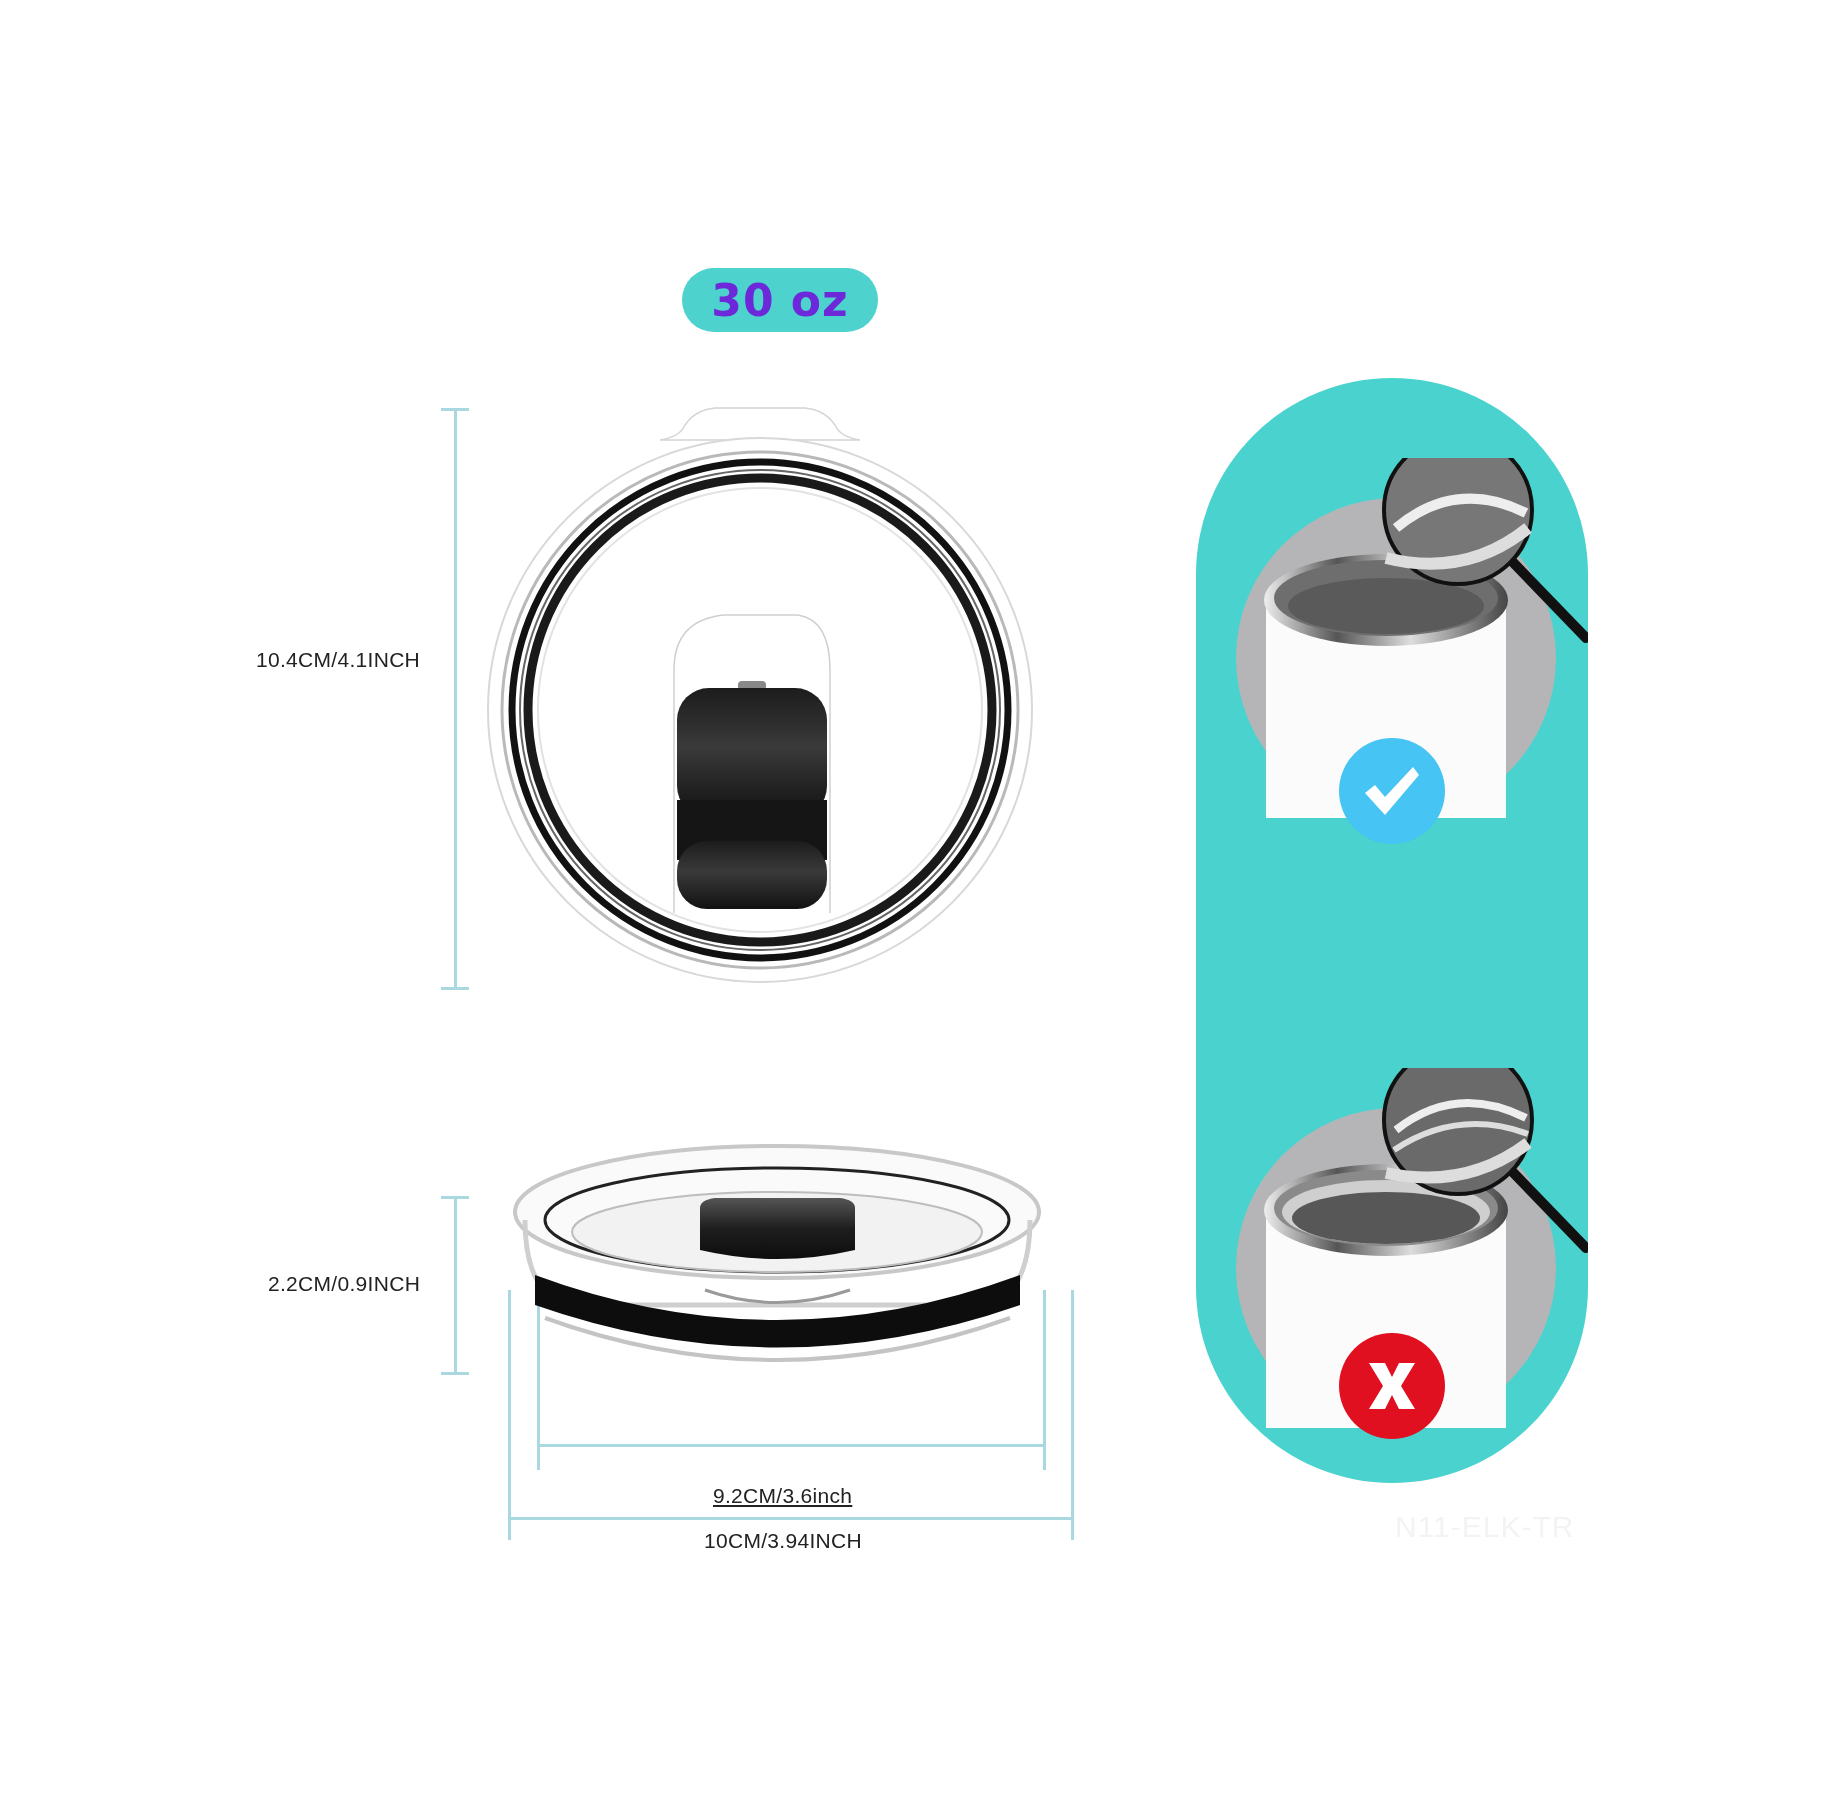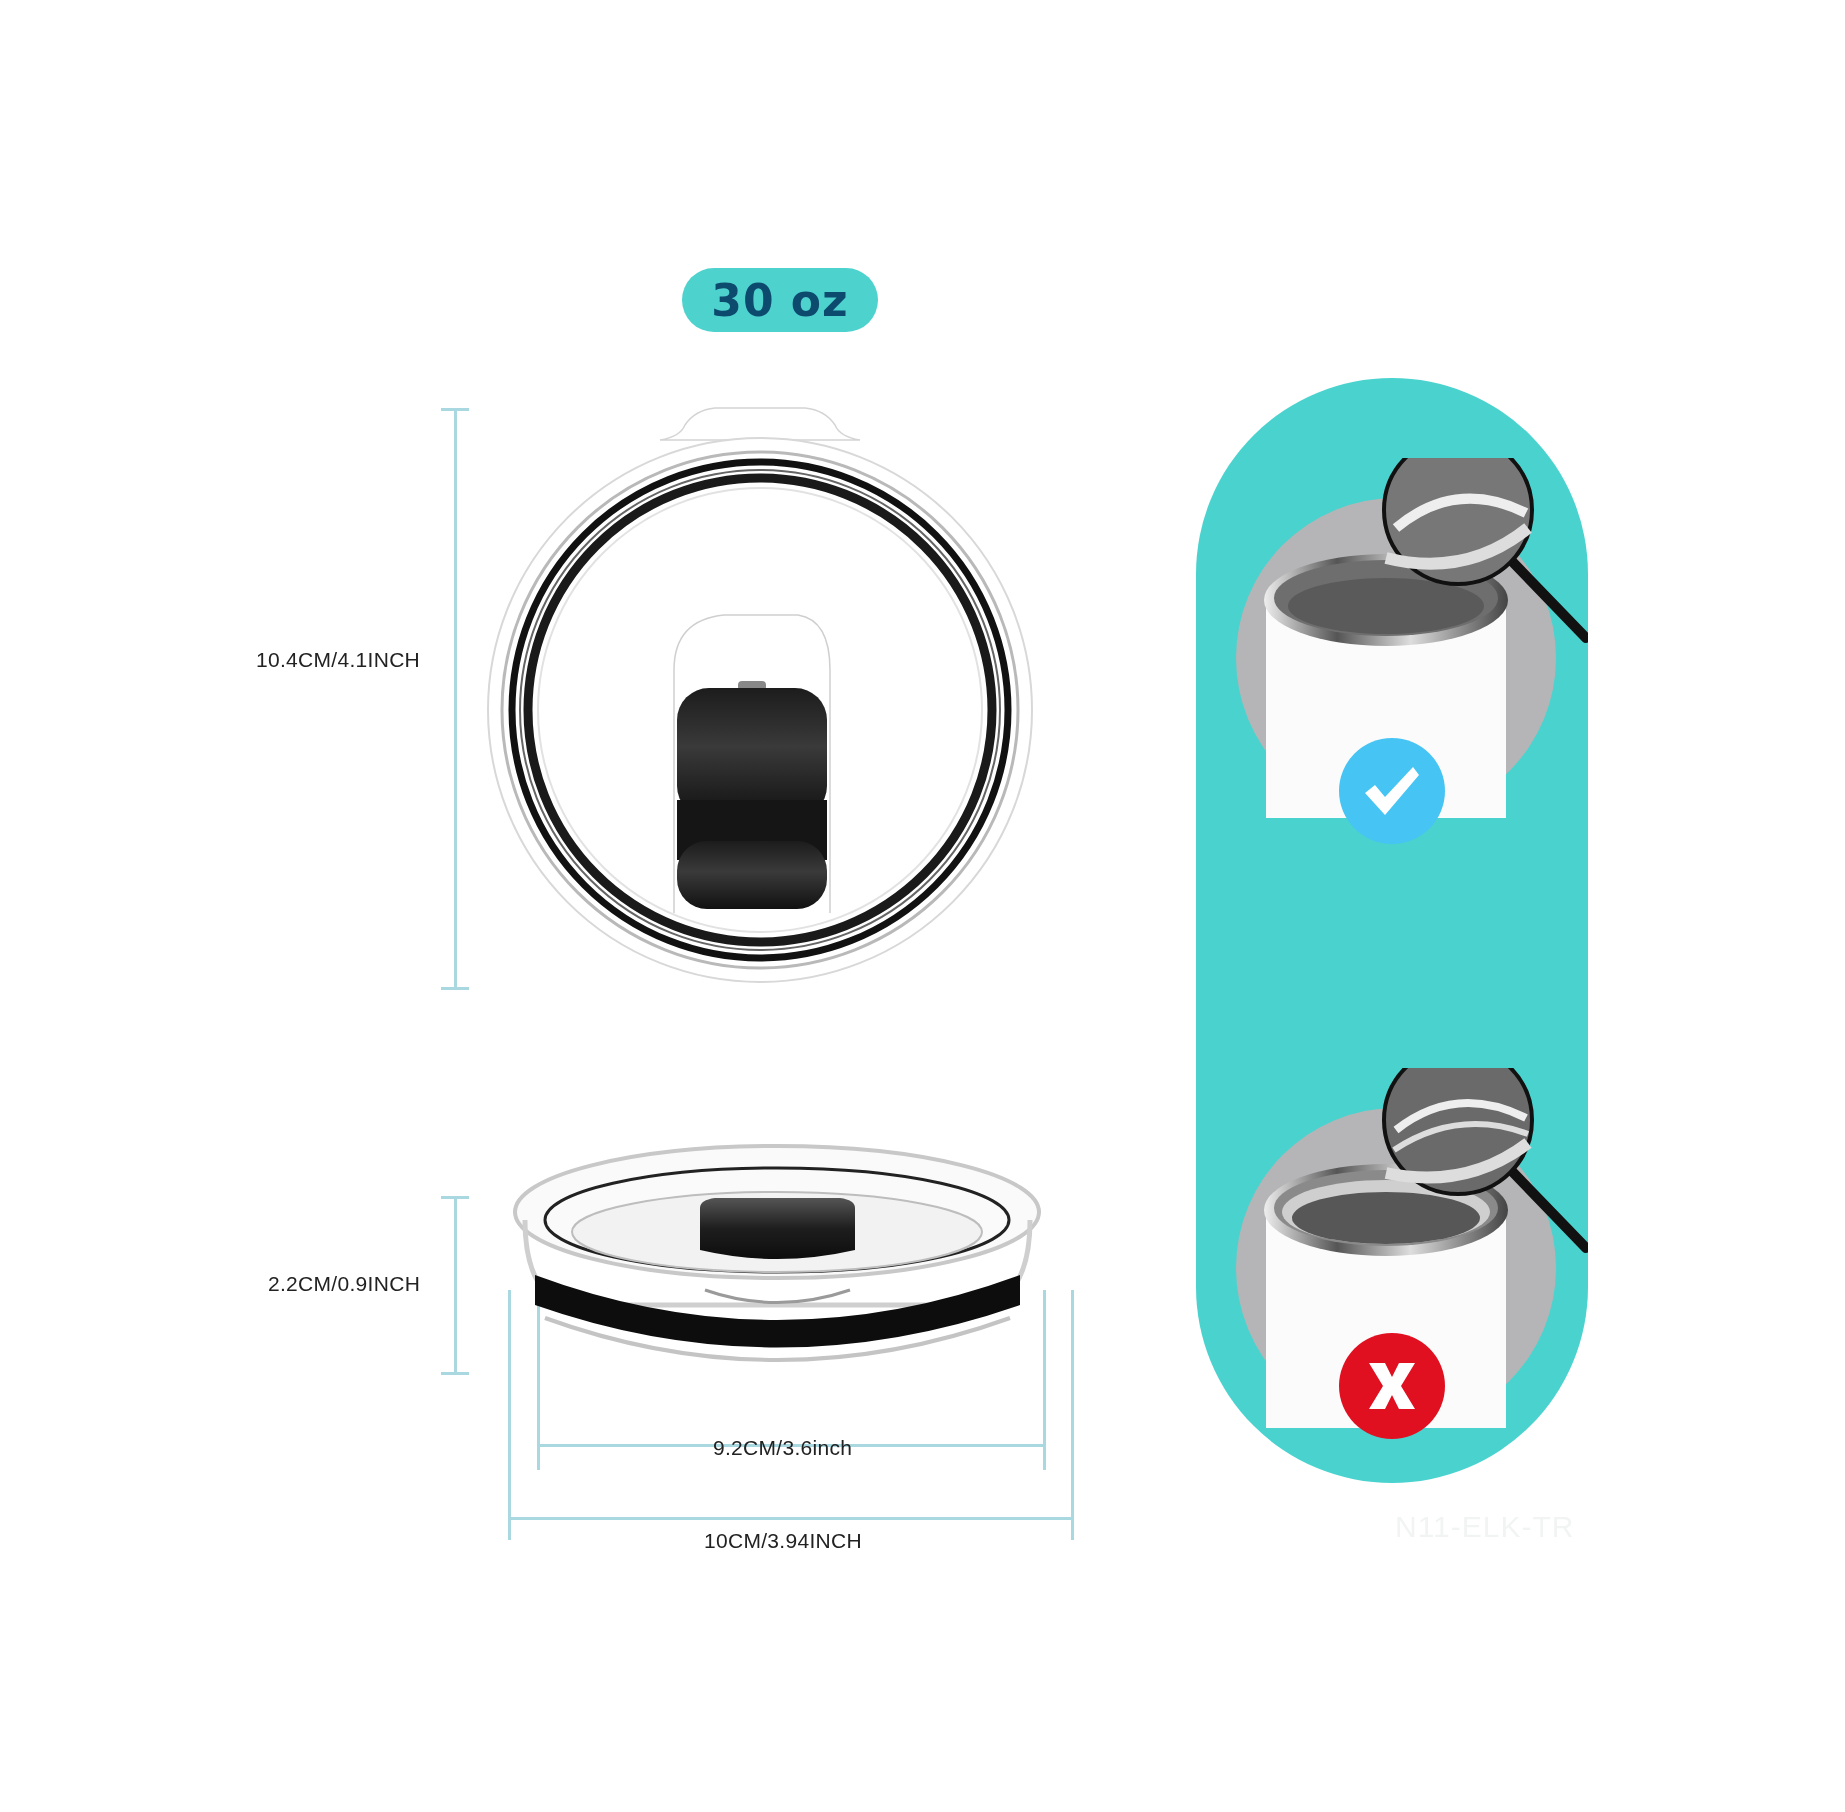--- a/index.html
+++ b/index.html
@@ -2,21 +2,21 @@
 <html><head>
 <meta charset="utf-8">
 <style>
   * { box-sizing: border-box; margin: 0; padding: 0; }
   html, body { width: 1845px; height: 1812px; background: #ffffff; overflow: hidden; }
   body { position: relative; font-family: "Liberation Sans", "DejaVu Sans", sans-serif; color: #1a1a1a; }
 
   
   .size-badge {
     position: absolute; left: 682px; top: 268px; width: 196px; height: 64px;
-    background: #4ed2cd; border-radius: 32px; color: #0c4a6e;
+    background: #4ed2cd; border-radius: 32px; color: #6d28d9;
     font-family: "DejaVu Sans", sans-serif; font-weight: bold; font-size: 44px;
     display: flex; align-items: center; justify-content: center; letter-spacing: 1px;
   }
 
   
   .dim { position: absolute; background: #a9d8e0; }
   .dim-label { position: absolute; font-size: 21px; color: #222; white-space: nowrap; letter-spacing: 0.3px; }
 
   
   .lid-top { position: absolute; left: 480px; top: 405px; width: 560px; height: 580px; }
@@ -56,21 +56,21 @@
 <div class="dim-label" style="left:256px; top:640px;margin-top:8px;">10.4CM/4.1INCH</div>
 
 <div class="dim" style="left:454px; top:1196px; width:3px; height:178px;"></div>
 <div class="dim" style="left:441px; top:1196px; width:28px; height:3px;"></div>
 <div class="dim" style="left:441px; top:1372px; width:28px; height:3px;"></div>
 <div class="dim-label" style="left:268px; top:1272px;">2.2CM/0.9INCH</div>
 
 <div class="dim" style="left:538px; top:1444px; width:508px; height:3px;"></div>
 <div class="dim" style="left:537px; top:1290px; width:3px; height:180px;"></div>
 <div class="dim" style="left:1043px; top:1290px; width:3px; height:180px;"></div>
-<div class="dim-label" style="left:713px; top:1436px;">9.2CM/3.6inch</div>
+<div class="dim-label" style="left:713px; top:1484px;text-decoration:underline;">9.2CM/3.6inch</div>
 
 <div class="dim" style="left:508px; top:1517px; width:565px; height:3px;"></div>
 <div class="dim" style="left:508px; top:1290px; width:3px; height:250px;"></div>
 <div class="dim" style="left:1071px; top:1290px; width:3px; height:250px;"></div>
 <div class="dim-label" style="left:704px; top:1529px;">10CM/3.94INCH</div>
 
 <svg class="lid-top" viewBox="0 0 560 580">
   <defs>
     <linearGradient id="slider" x1="0" y1="0" x2="0" y2="1">
       <stop offset="0" stop-color="#1c1c1c"></stop>

